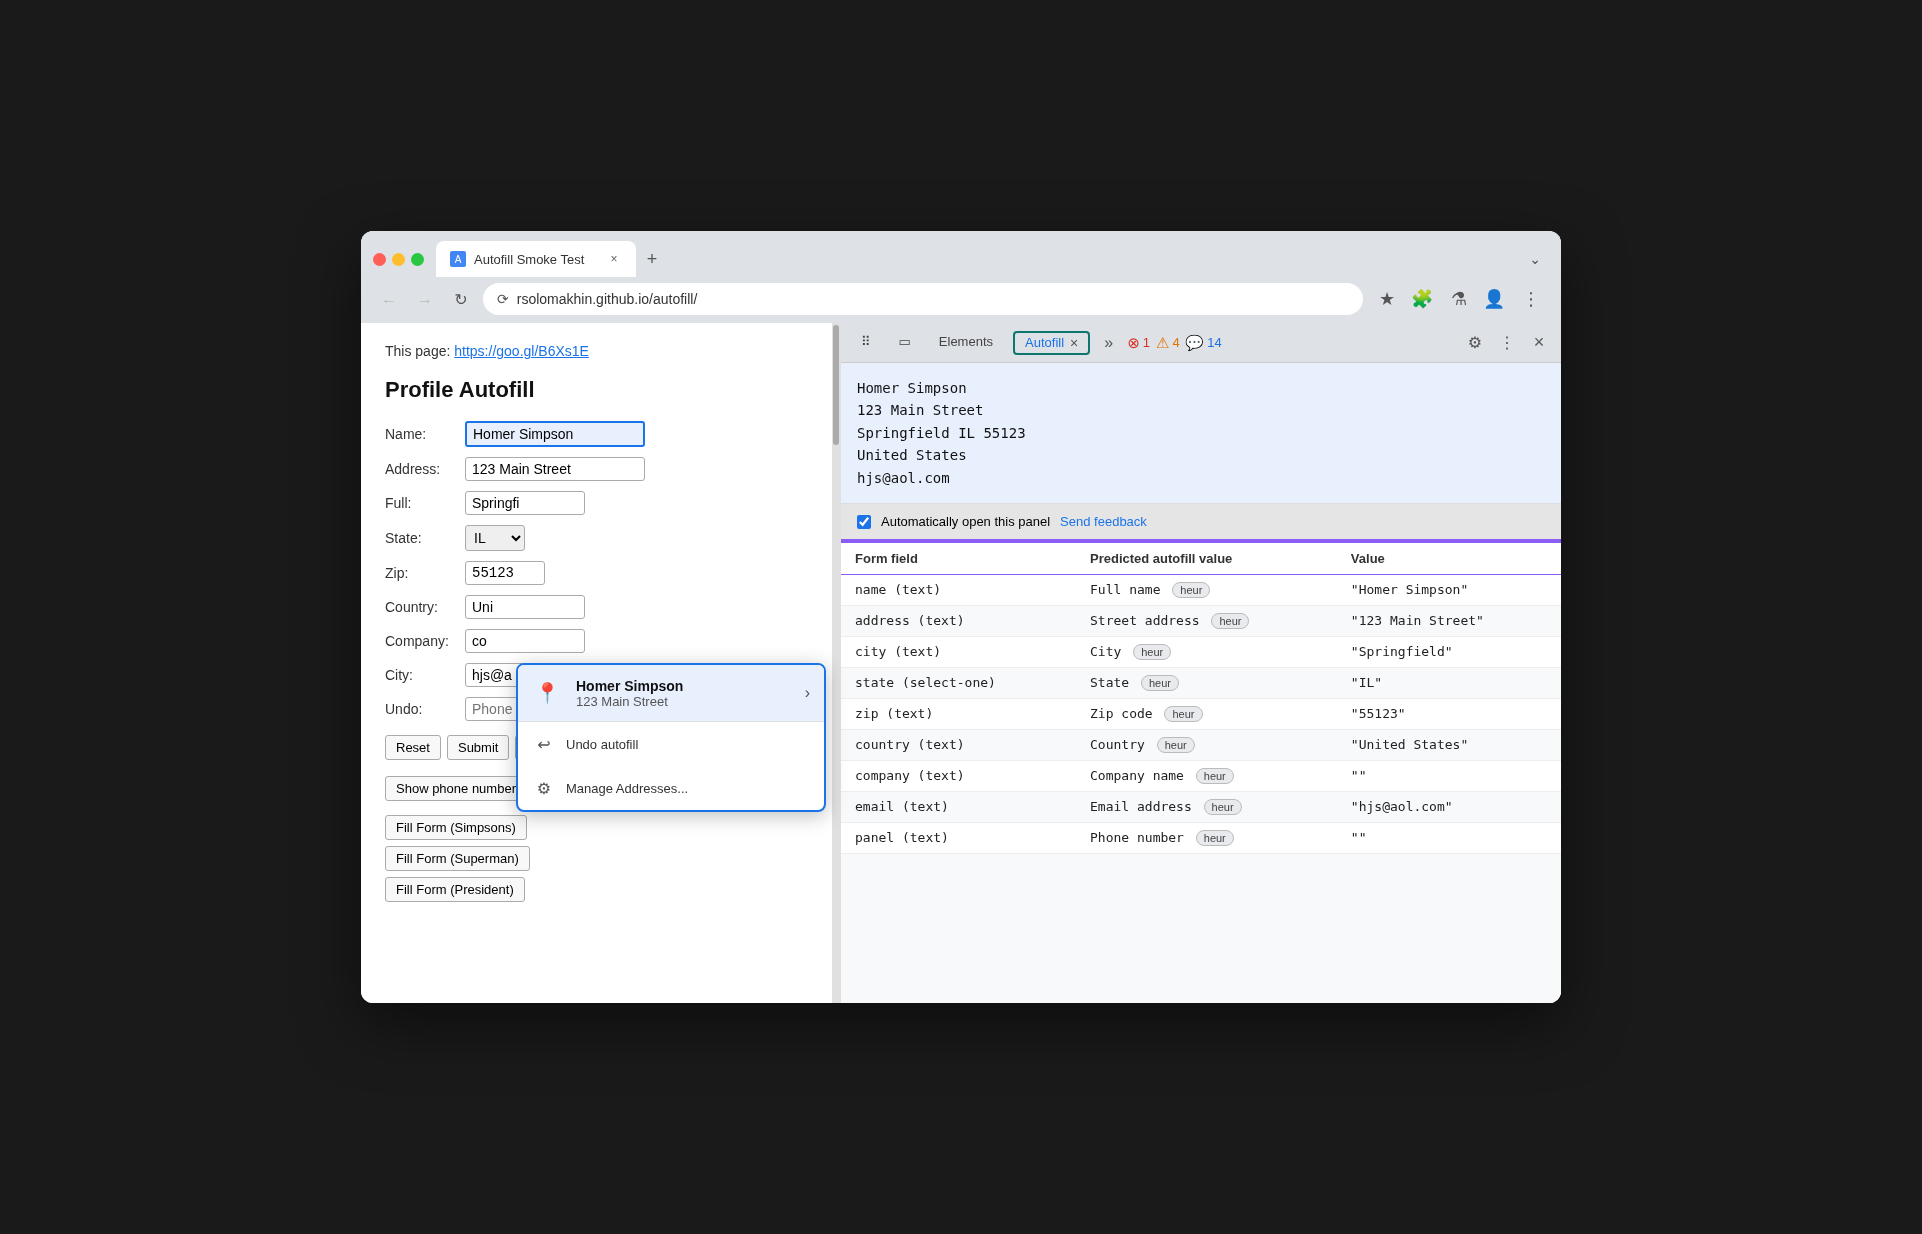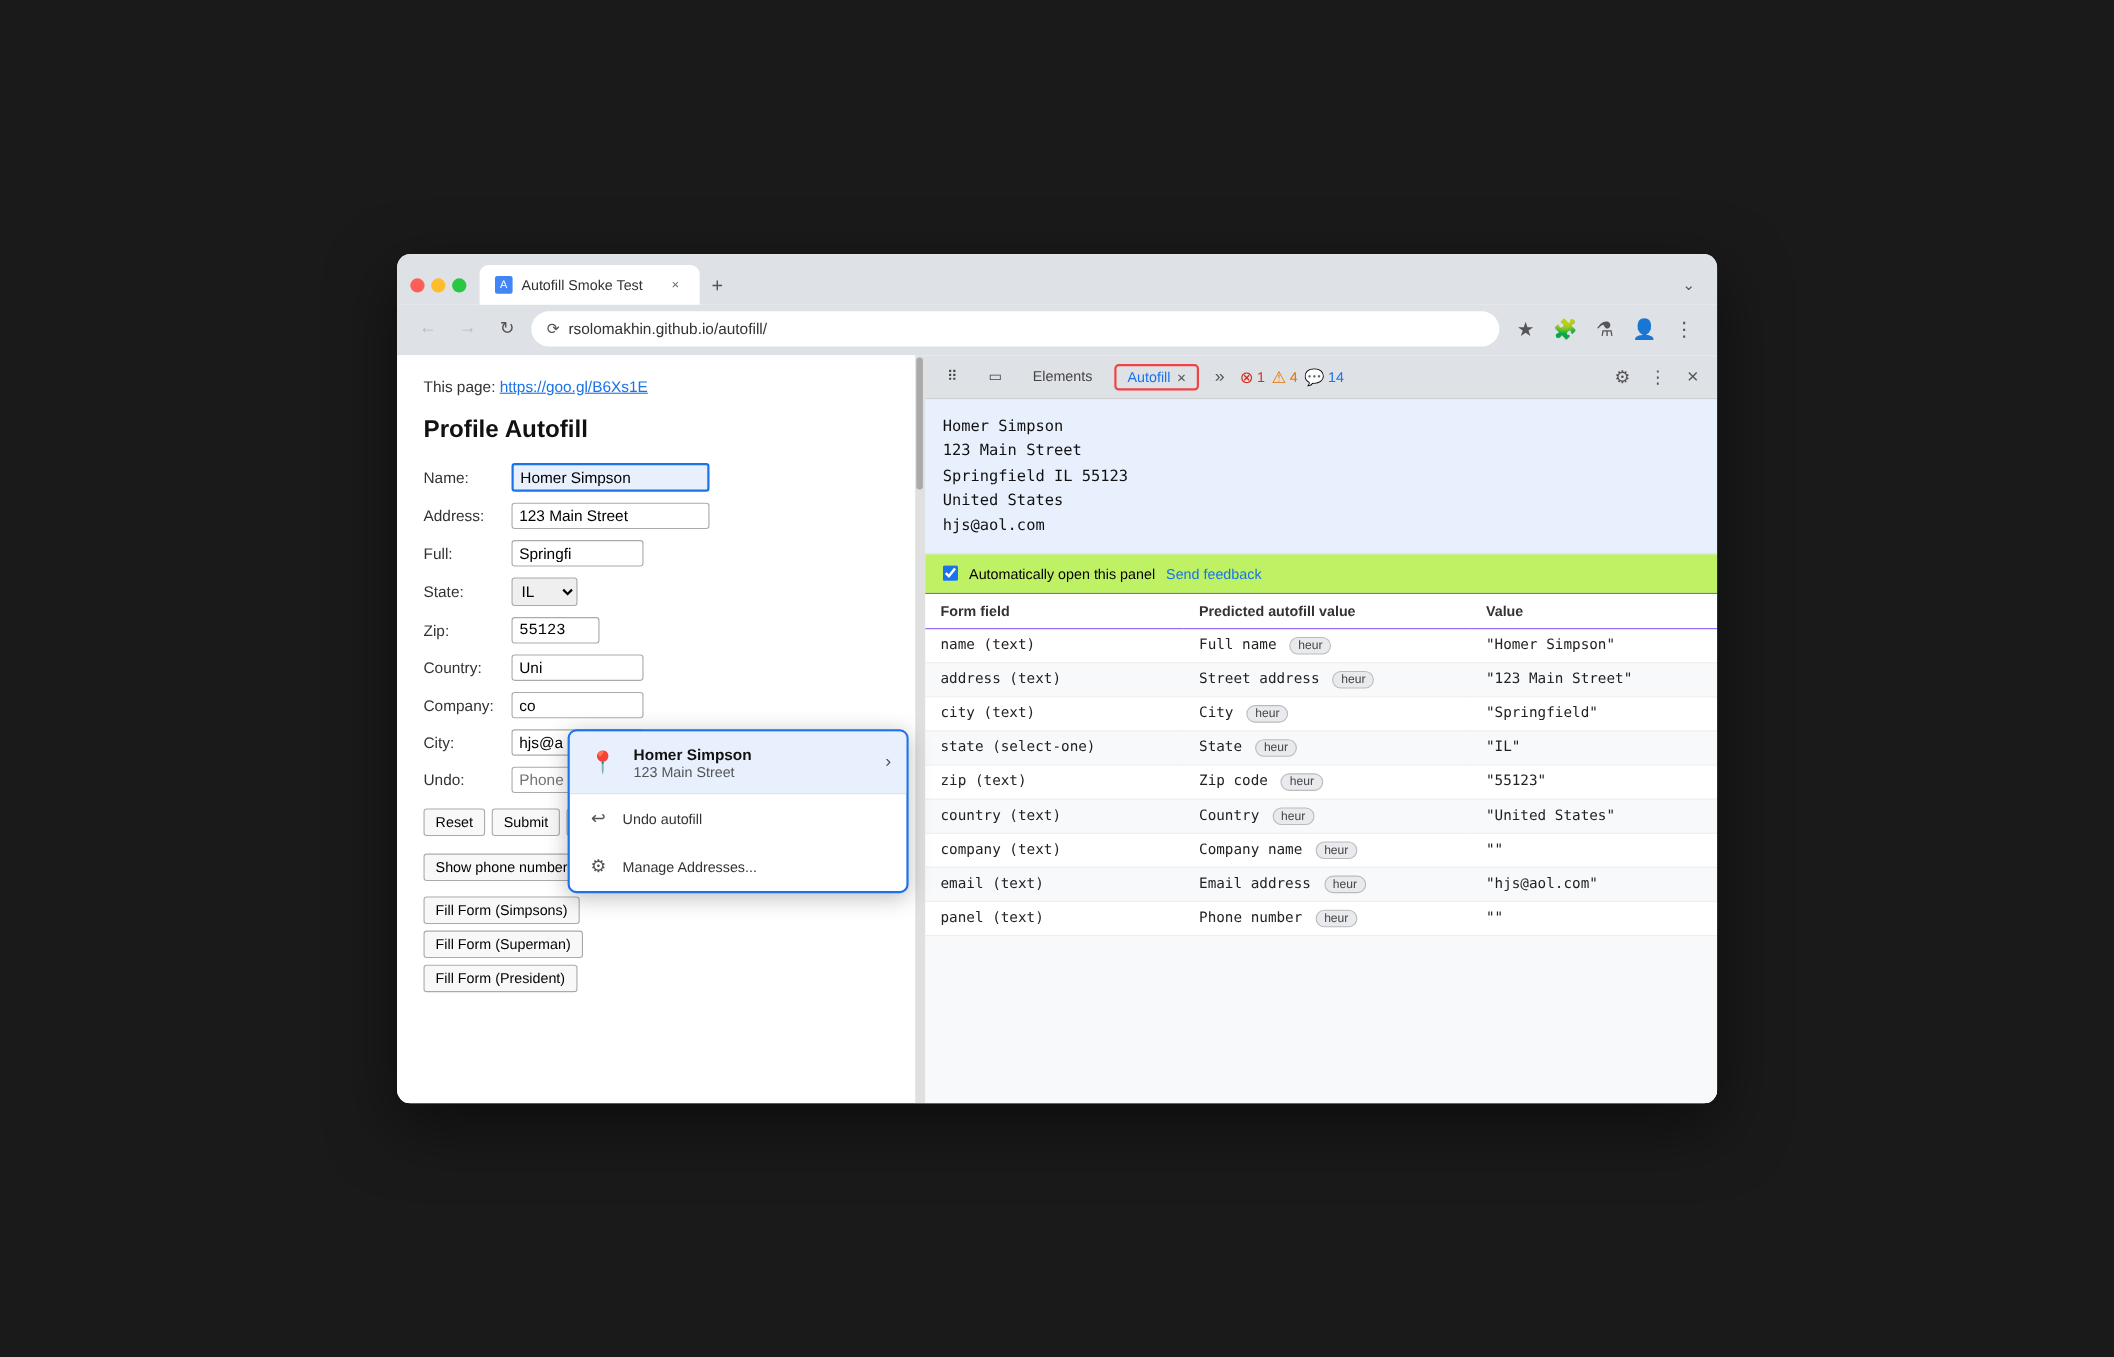--- a/index.html
+++ b/index.html
@@ -318,21 +318,21 @@
       padding: 0 12px;
       height: 100%;
       display: flex;
       align-items: center;
       font-size: 13px;
       color: #444;
       cursor: pointer;
       border-bottom: 2px solid transparent;
     }
     .dt-tab.active-box {
-      border: 2px solid #ef4444;
+      border: 2px solid #0f766e;
       border-radius: 4px;
       color: #1a73e8;
       padding: 2px 10px;
       height: auto;
       margin: 6px 4px;
     }
     .dt-more {
       font-size: 16px;
       color: #555;
       padding: 4px 6px;
@@ -386,24 +386,24 @@
       background: #e8f0fe;
       padding: 14px 16px;
       font-size: 14px;
       line-height: 1.6;
       color: #111;
       border-bottom: 1px solid #ddd;
       font-family: monospace;
     }
     .autofill-options-row {
       display: flex;
-      align-items: flex-start;
+      align-items: flex-end;
       padding: 10px 16px;
-      border-bottom: 1px solid #8b5cf6;
-      background: #bef264;
+      border-bottom: 4px solid #8b5cf6;
+      background: #e5e5e5;
       gap: 10px;
       font-size: 13px;
     }
     .checkbox-auto {
       width: 14px; height: 14px;
       accent-color: #1a73e8;
     }
     .send-feedback-link {
       color: #1a73e8;
       text-decoration: none;

